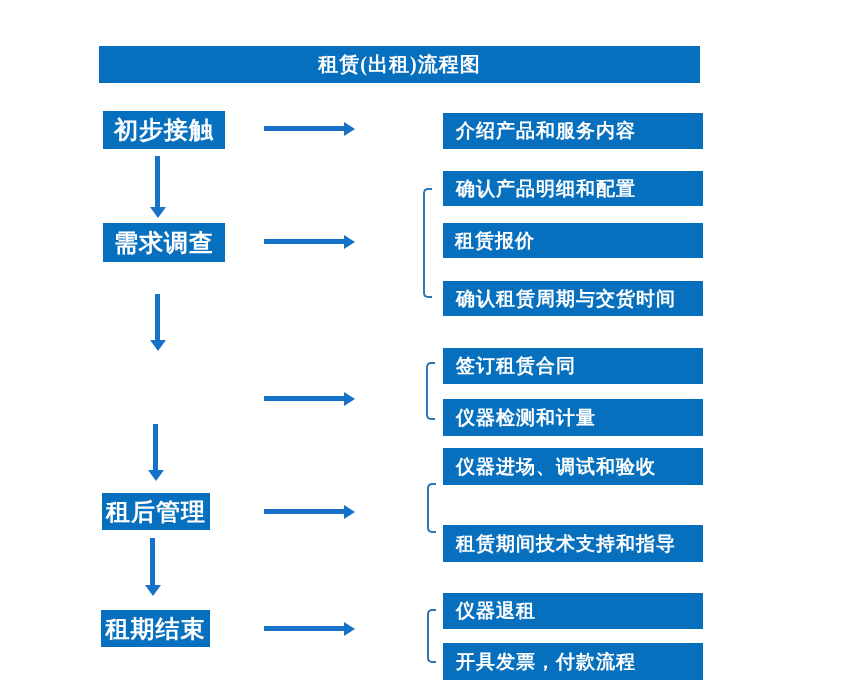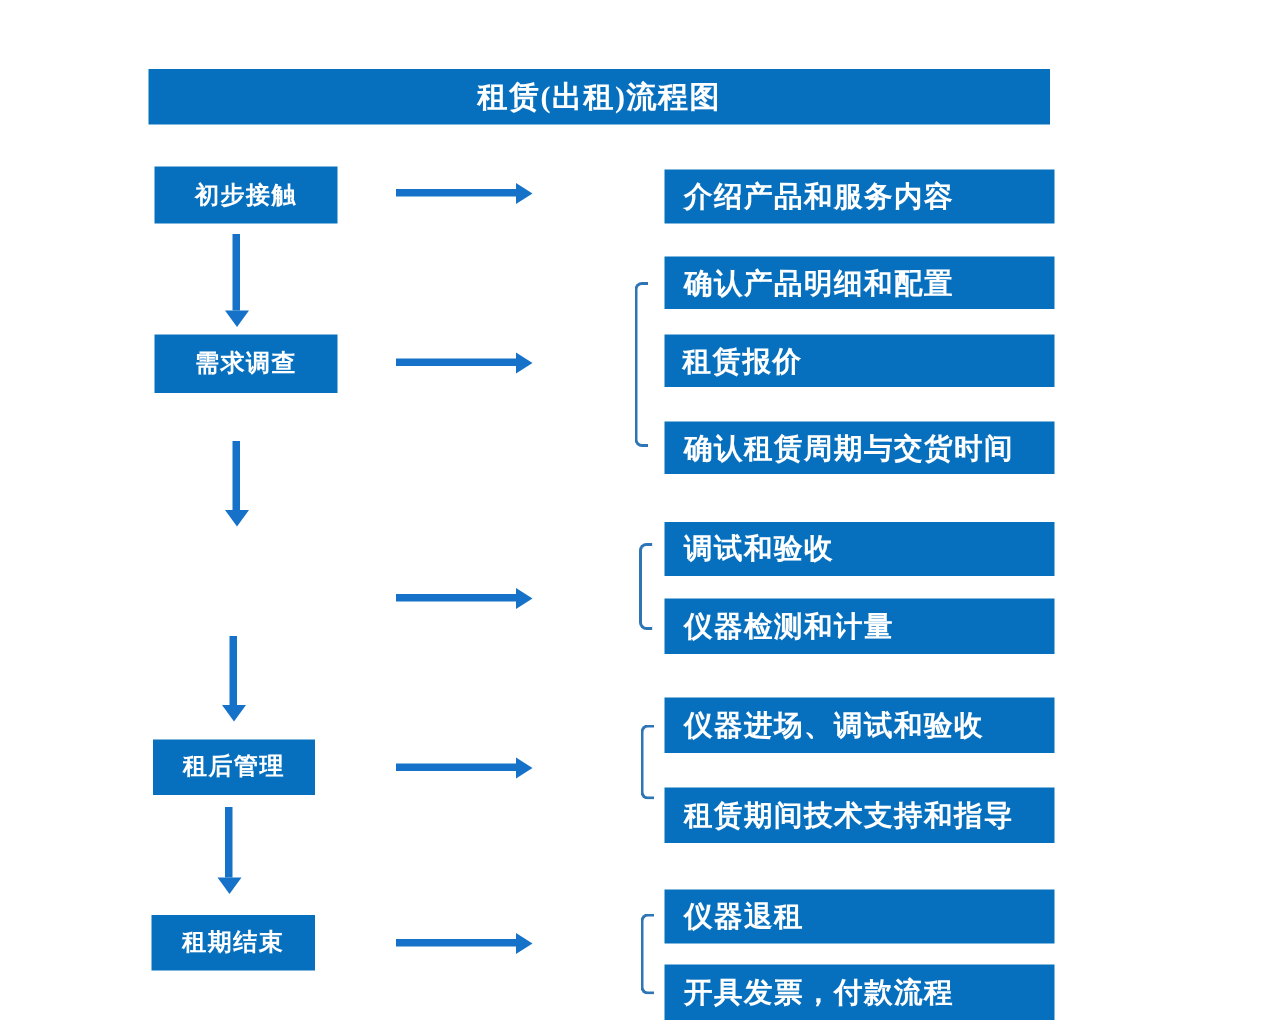--- a/index.html
+++ b/index.html
@@ -24,21 +24,21 @@
     left: 99px; top: 10px; width: 601px; height: 37px;
     background: var(--box-blue);
     color: var(--text-white);
     display: flex; align-items: center; justify-content: center;
     font-weight: bold; font-size: 20px; letter-spacing: 1px;
   }
   .step-box {
     position: absolute;
     background: var(--box-blue);
     color: var(--text-white);
-    font-weight: bold; font-size: 16px; letter-spacing: 1px;
+    font-weight: bold; font-size: 24px; letter-spacing: 1px;
     display: flex; align-items: center; justify-content: center;
     box-sizing: border-box;
   }
   .detail-box {
     position: absolute;
     left: 443px; width: 260px; height: 36px;
     background: var(--box-blue);
     color: var(--text-white);
     font-weight: bold; font-size: 19px; letter-spacing: 1px;
     display: flex; align-items: center;
@@ -113,22 +113,22 @@
   <div class="bracket" style="left:426px; top:326px; height:58px;"></div>
   <div class="bracket" style="left:427px; top:447px; height:50px;"></div>
   <div class="bracket" style="left:427px; top:573px; height:54px;"></div>
 
   <div class="detail-box" style="top:77px;text-align:center;">介绍产品和服务内容</div>
 
   <div class="detail-box" style="top:135px; height:35px;">确认产品明细和配置</div>
   <div class="detail-box" style="top:187px; height:35px;padding-left:12px;">租赁报价</div>
   <div class="detail-box" style="top:245px; height:35px;">确认租赁周期与交货时间</div>
 
-  <div class="detail-box" style="top:312px;">调试和验收</div>
+  <div class="detail-box" style="top:312px;">签订租赁合同</div>
   <div class="detail-box" style="top:363px; height:37px;">仪器检测和计量</div>
 
-  <div class="detail-box" style="top:429px; height:37px;font-family:Liberation Mono, monospace;">仪器进场、调试和验收</div>
+  <div class="detail-box" style="top:412px; height:37px;font-family:Liberation Mono, monospace;">仪器进场、调试和验收</div>
   <div class="detail-box" style="top:489px; height:37px;">租赁期间技术支持和指导</div>
 
   <div class="detail-box" style="top:557px;">仪器退租</div>
   <div class="detail-box" style="top:607px; height:37px;">开具发票，付款流程</div>
 
 </div>
 
 </body></html>

